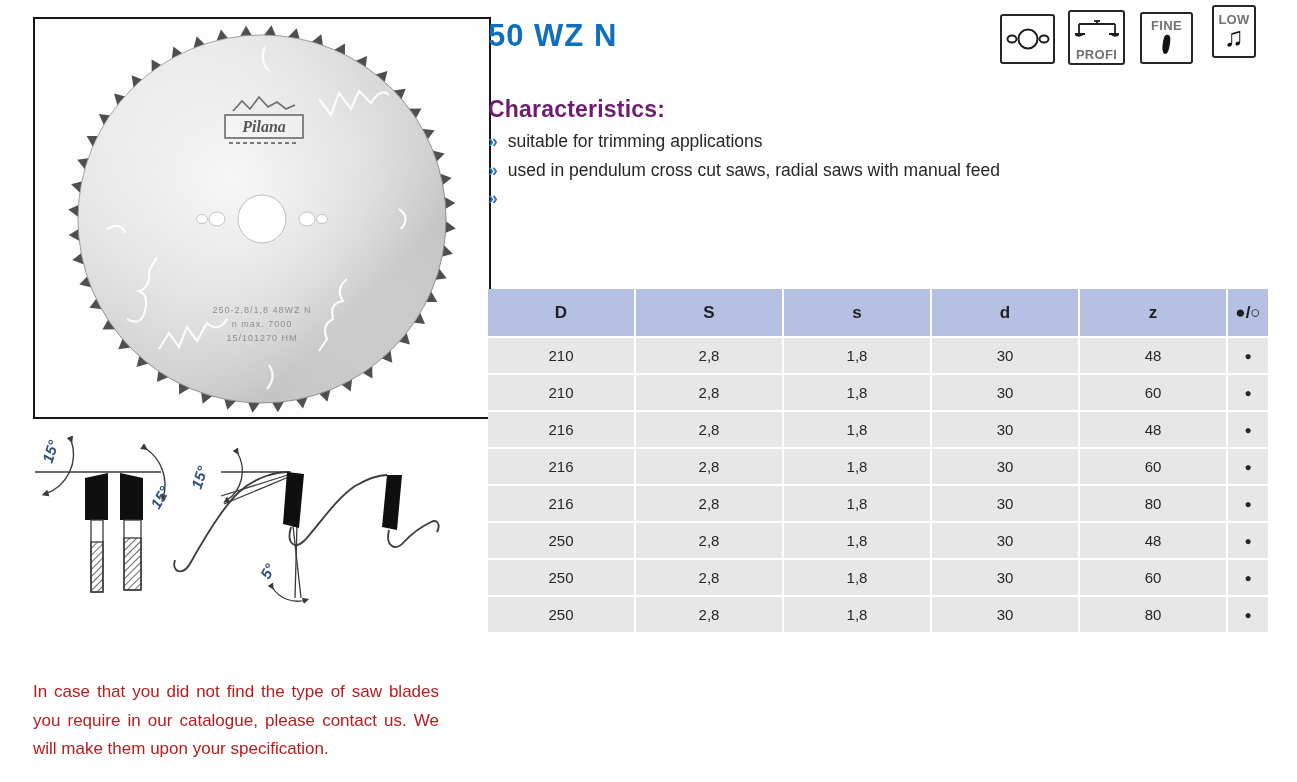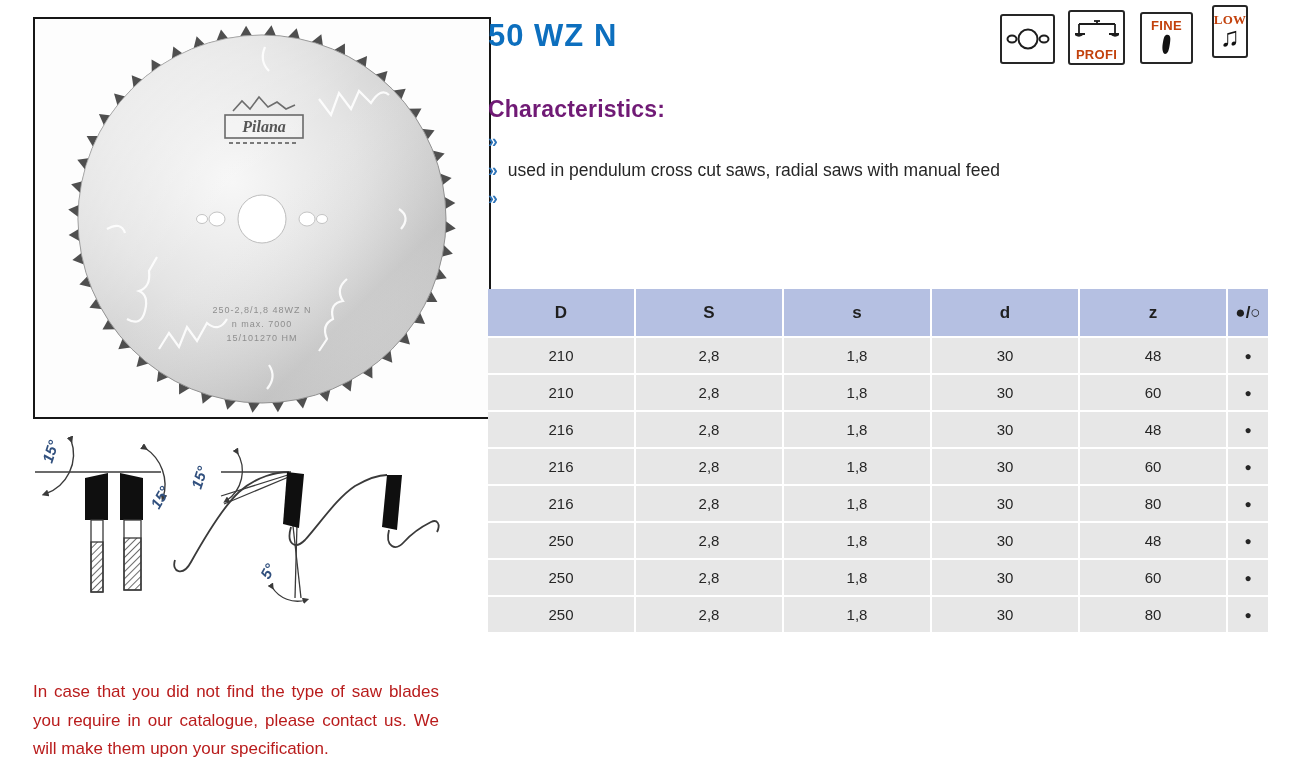--- a/index.html
+++ b/index.html
@@ -29,26 +29,26 @@
   }
   .char-list{position:absolute;left:488px;top:127px;width:720px;list-style:none;margin:0;padding:0;}
   .char-list li{display:flex;gap:10px;font-size:17.5px;line-height:28.5px;color:#262626;}
   .char-list .chev{color:#2e74b8;font-weight:bold;}
   
   .pict{
     position:absolute;box-sizing:border-box;background:#fff;
     border:2.5px solid #262626;border-radius:3px;
     display:flex;flex-direction:column;align-items:center;justify-content:center;
   }
-  .pict .lbl{font-size:13px;font-weight:bold;color:#c2410c;letter-spacing:.3px;line-height:14px;}
+  .pict .lbl{font-size:13px;font-weight:bold;color:#737373;letter-spacing:.3px;line-height:14px;}
   .pict svg{display:block;}
   #icon-bore{left:1000px;top:14px;width:55px;height:50px;}
   #icon-profi{left:1068px;top:10px;width:57px;height:55px;padding-top:4px;}
   #icon-fine{left:1140px;top:12px;width:53px;height:52px;}
-  #icon-low{left:1212px;top:5px;width:36px;height:53px;font-family:Liberation Serif, serif;}
+  #icon-low{left:1212px;top:5px;width:44px;height:53px;}
   #icon-low .note{font-size:27px;line-height:26px;color:#111;margin-top:-3px;}
   
   .spec-table{
     position:absolute;left:488px;top:289px;width:780px;
     display:grid;grid-template-columns:repeat(5,1fr) 40px;gap:2px;background:#fff;
   }
   .spec-table .th{
     background:#b5c0e2;height:47px;display:flex;align-items:center;justify-content:center;
     font-size:17px;font-weight:bold;color:#1f1f1f;
   }
@@ -250,20 +250,21 @@
 
 <div class="pict" id="icon-low">
   <span class="lbl">LOW</span>
   <span class="note">♫</span>
 </div>
 
 <div class="char-heading">Characteristics:</div>
 <ul class="char-list">
   <li>
     <span class="chev">»</span>
+    <span>suitable for trimming applications</span>
   </li>
   <li>
     <span class="chev">»</span>
     <span>used in pendulum cross cut saws, radial saws with manual feed</span>
   </li>
   <li>
     <span class="chev">»</span>
   </li>
 </ul>
 

